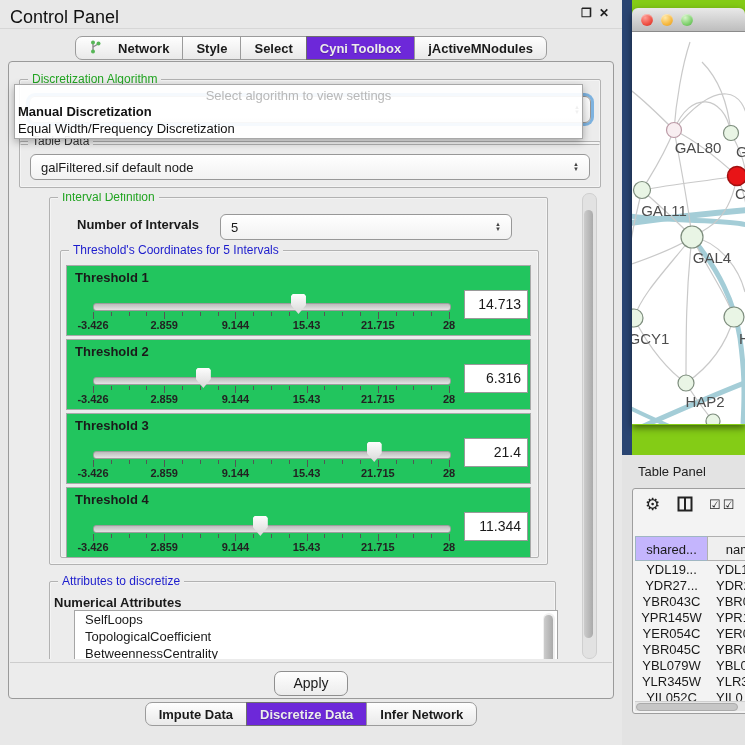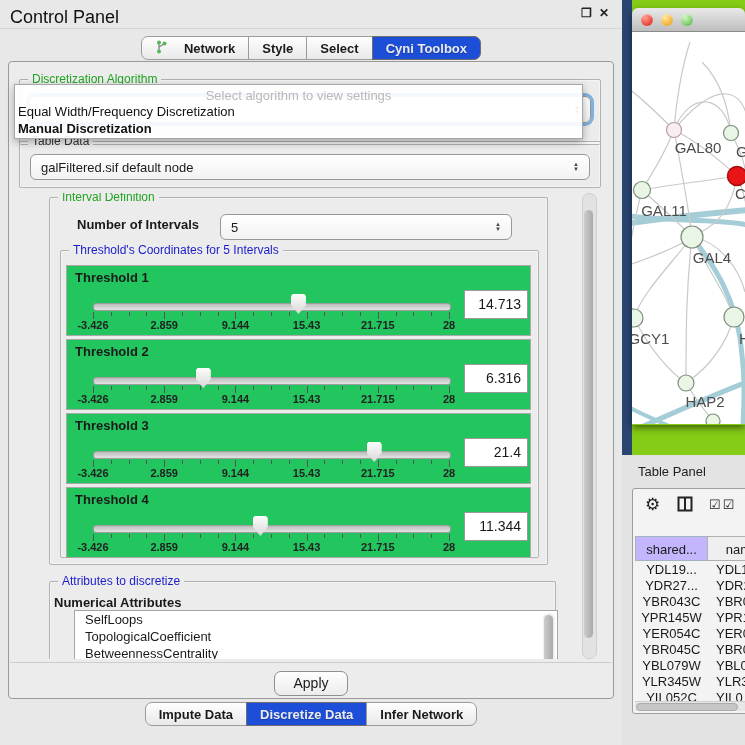--- a/index.html
+++ b/index.html
@@ -13,21 +13,21 @@
   #close-btn{left:599px;}
   
   .tabrow{position:absolute;width:622px;display:flex;justify-content:center;z-index:3;}
   #top-tabs{top:36px;}
   #bottom-tabs{top:702px;}
   .tab{height:24px;padding:0 13px;font-size:13px;font-weight:bold;
     background:linear-gradient(#fefefe,#e9e9e9);border:1px solid #9b9b9b;margin-left:-1px;
     color:#1a1a1a;display:flex;align-items:center;gap:17px;box-sizing:border-box;}
   .tab:first-child{border-radius:7px 0 0 7px;margin-left:0;}
   .tab:last-child{border-radius:0 7px 7px 0;}
-  .tab.selected{background:#1d4ed8;color:#ececec;border-color:#6e6e6e;text-shadow:0 1px 1px rgba(0,0,0,.25);}
+  .tab.selected{background:#6d28d9;color:#ececec;border-color:#6e6e6e;text-shadow:0 1px 1px rgba(0,0,0,.25);}
   
   #main-panel{position:absolute;left:8px;top:61px;width:604px;height:636px;
     background:#ececec;border:1px solid #9a9a9a;border-radius:4px;}
   .groupbox{position:absolute;border:1px solid #b2b2b2;border-radius:2px;
     box-shadow:inset 0 0 0 1px rgba(255,255,255,.45);}
   .group-title{position:absolute;top:-8px;left:8px;background:#ececec;padding:0 4px;font-size:12px;}
   .gt-green{color:#22a422;}
   .gt-blue{color:#1c1ccd;}
   .gt-dark{color:#333;}
   .combo{position:absolute;background:linear-gradient(#ffffff,#f2f2f2);border:1px solid #989898;
@@ -129,40 +129,43 @@
       </div>
       <div class="tab">
         <span class="tab-label">Style</span>
       </div>
       <div class="tab">
         <span class="tab-label">Select</span>
       </div>
       <div class="tab selected">
         <span class="tab-label">Cyni Toolbox</span>
       </div>
+      <div class="tab">
+        <span class="tab-label">jActiveMNodules</span>
+      </div>
     </div>
 
   <div id="main-panel">
 
     <div class="groupbox" style="left:10px;top:17px;width:580px;height:64px;">
       <span class="group-title gt-green">Discretization Algorithm</span>
     </div>
     <div id="combo-algo" class="combo">
       <span class="cval"></span>
       <span class="stepper">
         <span>▲</span>
           <span>▼</span>
       </span>
     </div>
 
     <div id="algo-popup">
       <div class="popup-placeholder">Select algorithm to view settings</div>
       <div id="popup-options">
+          <div class="popup-option bold">Manual Discretization</div>
           <div class="popup-option">Equal Width/Frequency Discretization</div>
-          <div class="popup-option bold">Manual Discretization</div>
         </div>
     </div>
 
     <div class="groupbox" style="left:10px;top:79px;width:580px;height:45px;">
       <span class="group-title gt-dark">Table Data</span>
       <div class="combo" style="left:10px;top:12px;width:560px;height:26px;">
         <span class="cval">galFiltered.sif default node</span>
         <span class="stepper">
           <span>▲</span>
             <span>▼</span>

